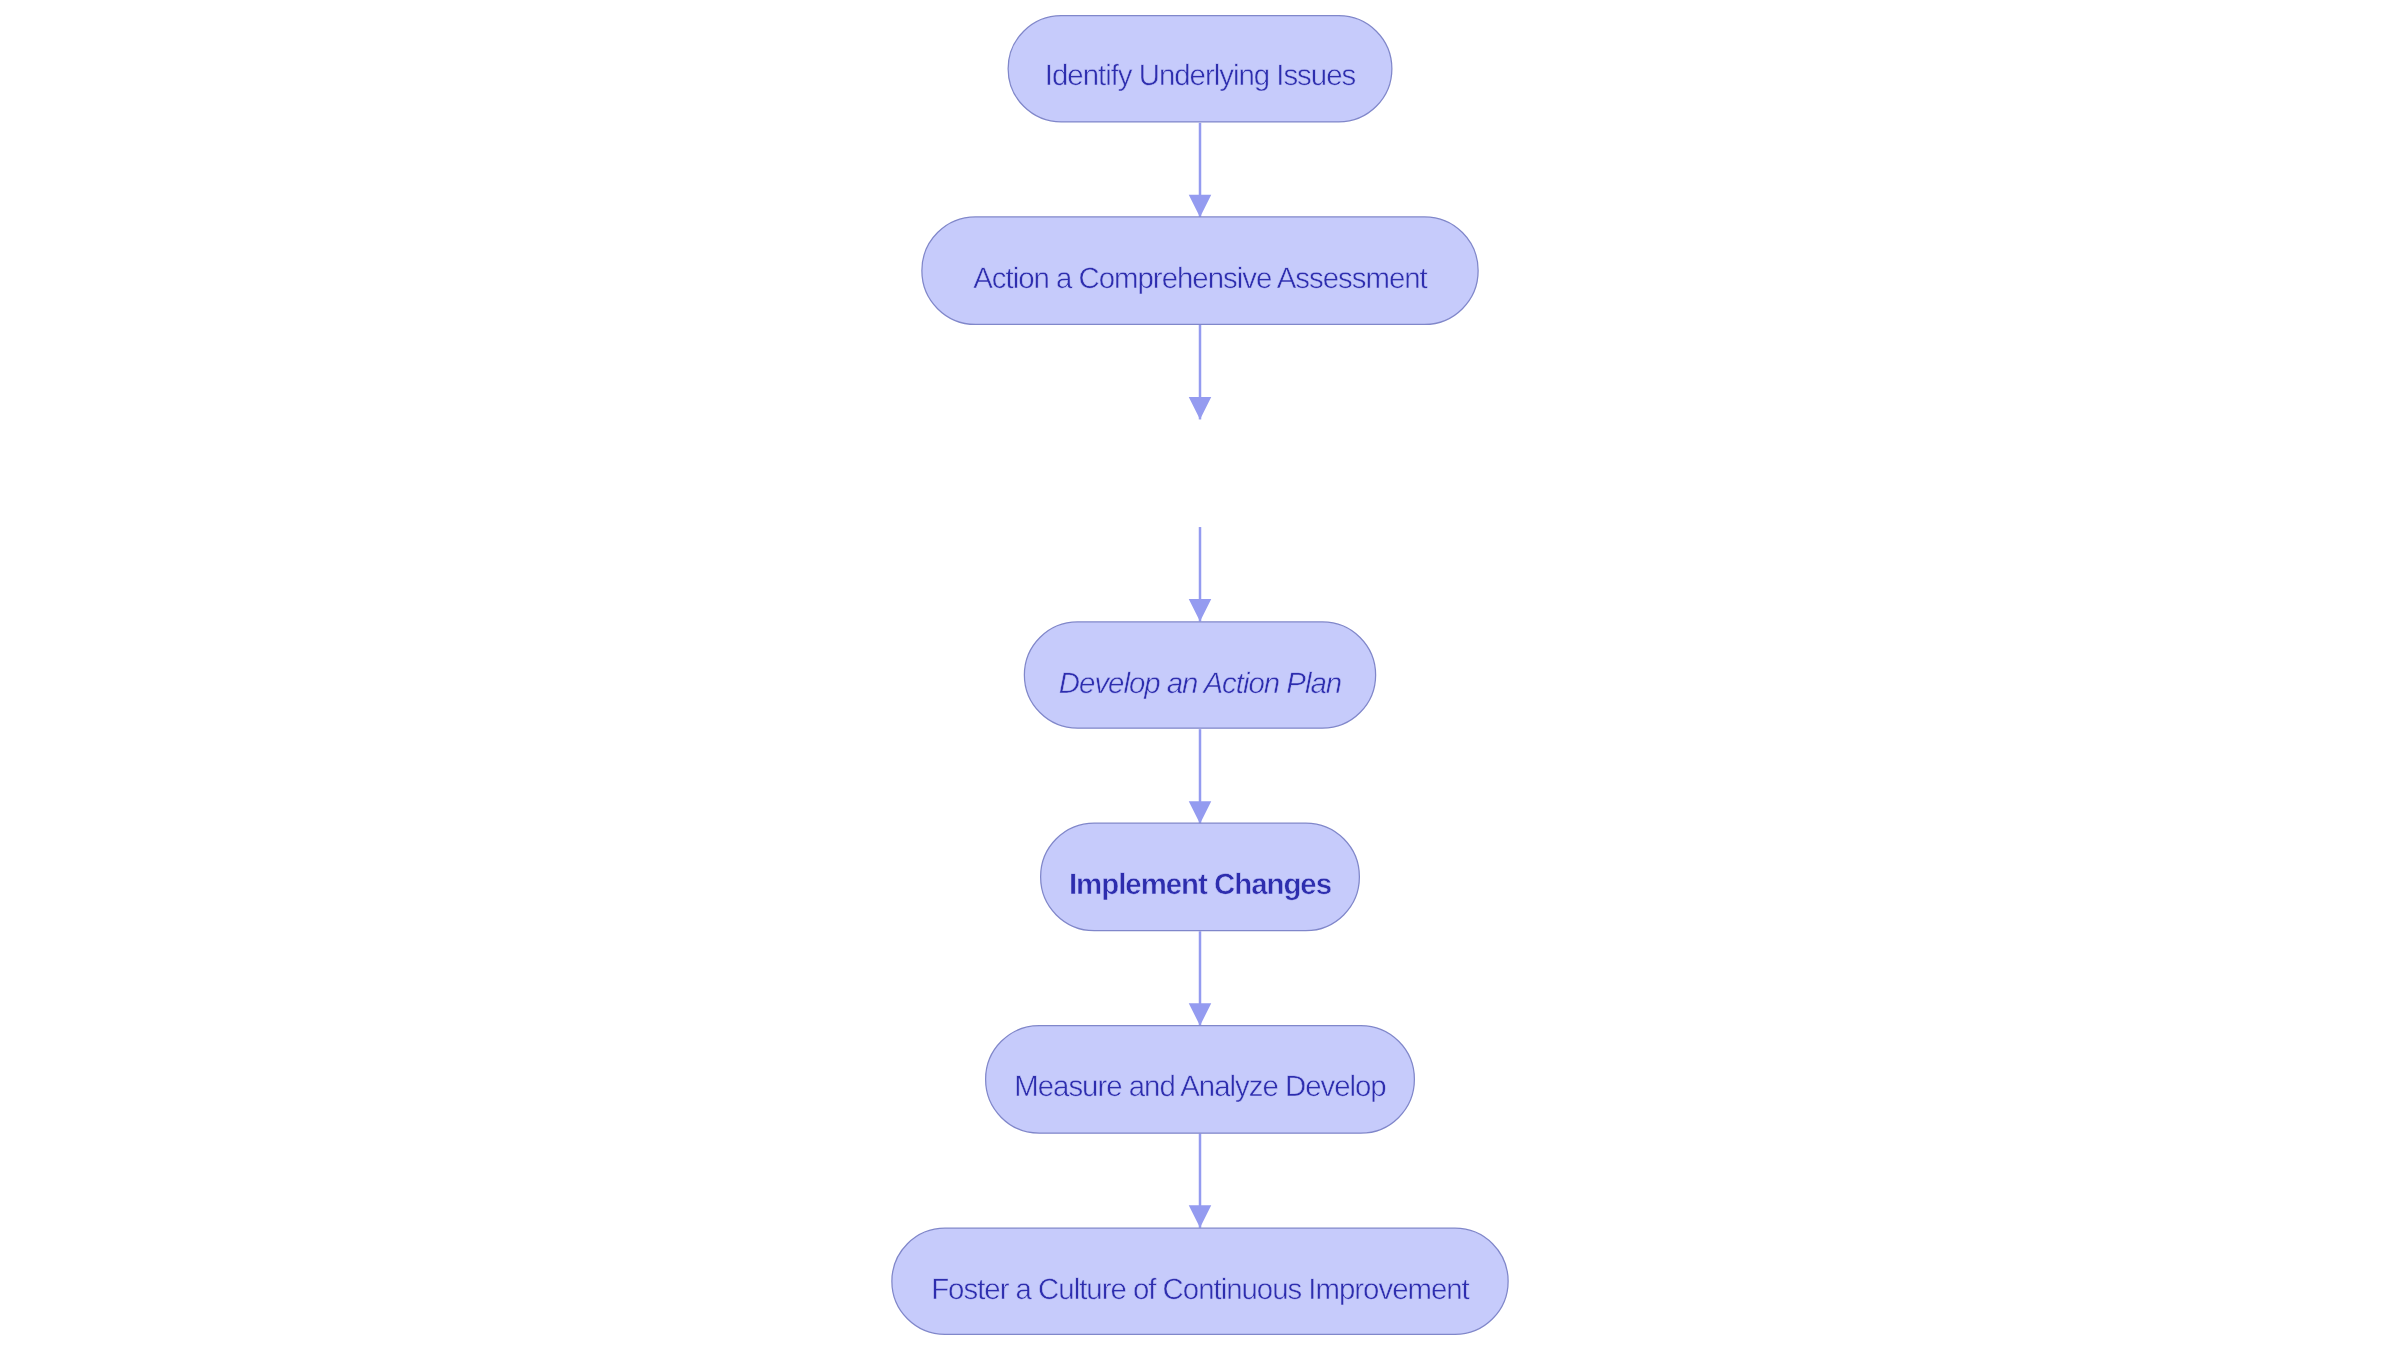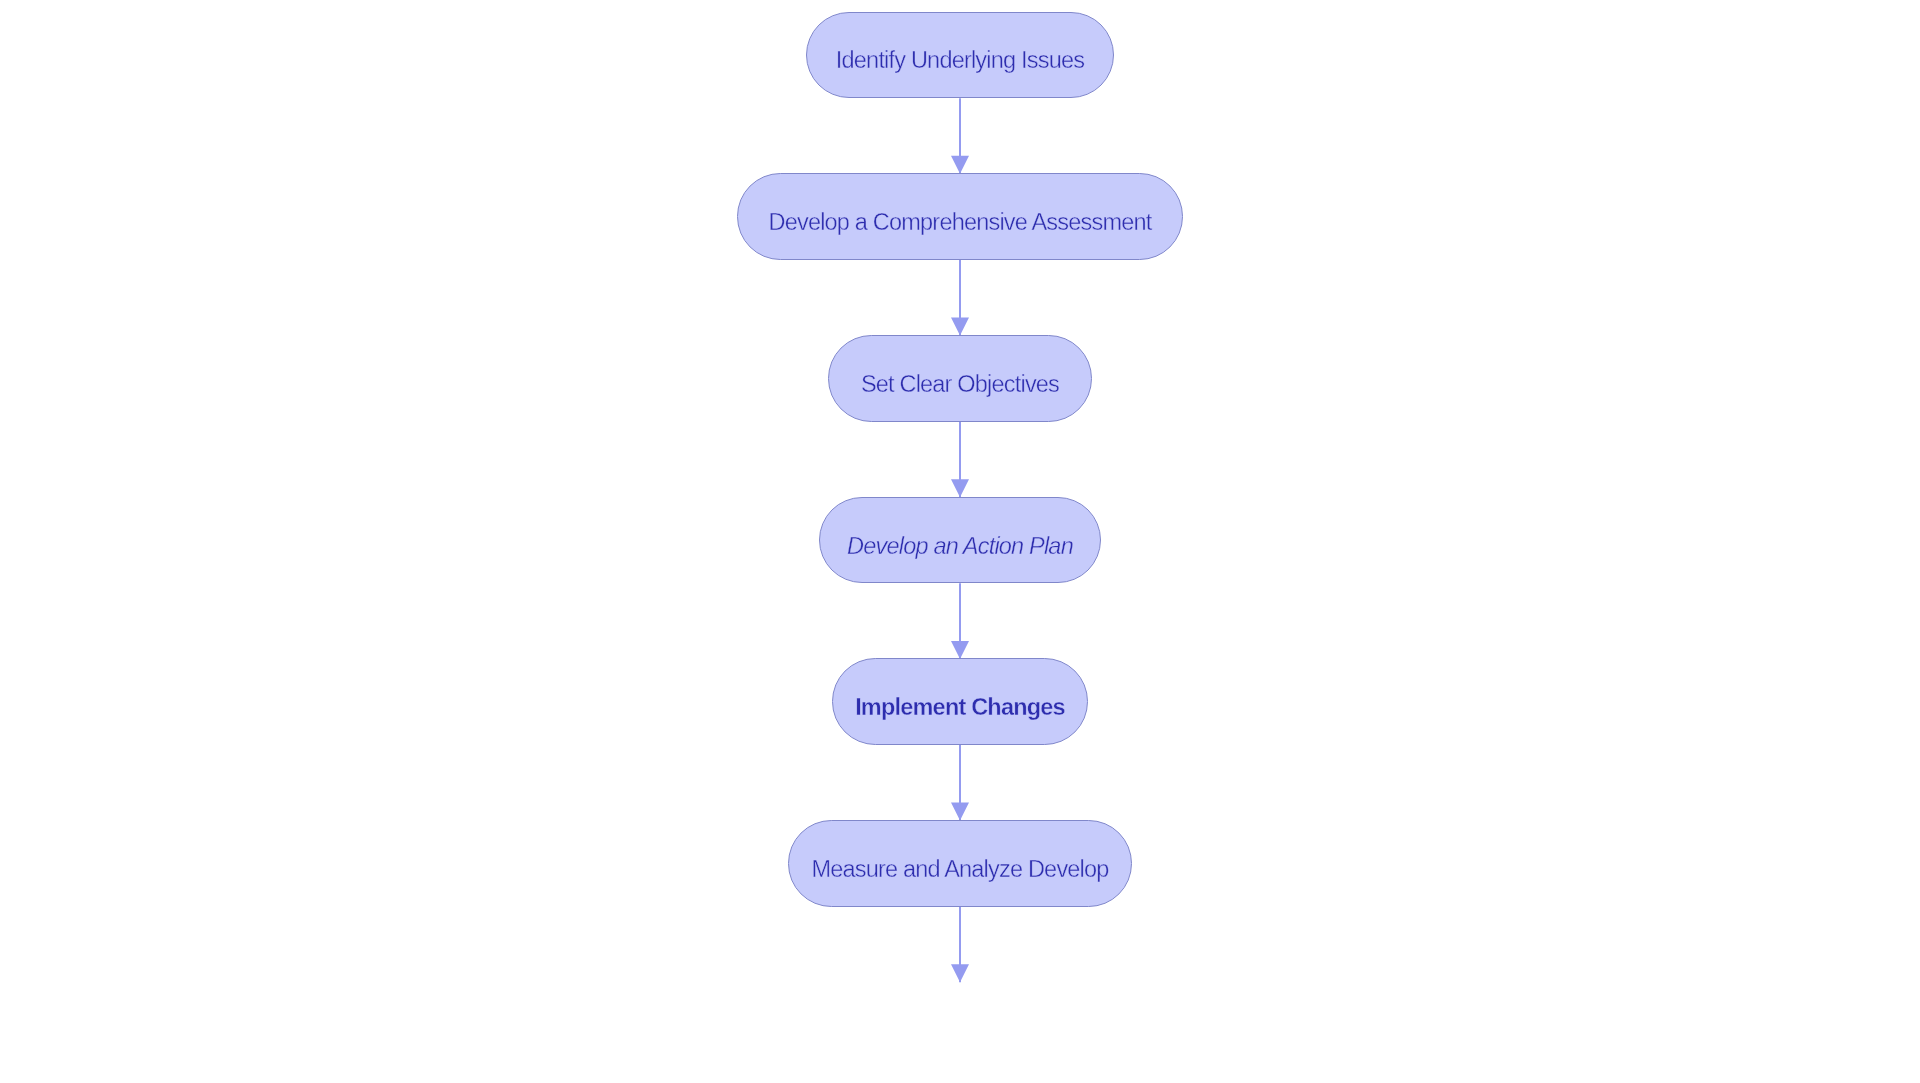--- a/index.html
+++ b/index.html
@@ -60,34 +60,34 @@
     </g>
   </svg>
 
   <div id="node-layer">
 
     <div class="flow-node" style="left: 805.9px; top: 11.55px; width: 308.2px; height: 86.7px; border-radius: 43.35px; background: rgb(198, 203, 251); border-color: rgb(128, 135, 202); border-width: 1.5px;">
       <span class="flow-node-label" style="color: rgb(45, 45, 174); -webkit-text-stroke-color: rgb(198, 203, 251);">Identify Underlying Issues</span>
     </div>
 
     <div class="flow-node" style="left: 737.05px; top: 173.24px; width: 445.9px; height: 86.7px; border-radius: 43.35px; background: rgb(198, 203, 251); border-color: rgb(128, 135, 202); border-width: 1.5px;">
-      <span class="flow-node-label" style="color: rgb(45, 45, 174); -webkit-text-stroke-color: rgb(198, 203, 251);">Develop a Comprehensive Assessment</span>
+      <span class="flow-node-label" style="color: rgb(45, 45, 174); -webkit-text-stroke-color: rgb(198, 203, 251);">Action a Comprehensive Assessment</span>
     </div>
 
-    <div class="flow-node" style="left: 828.45px; top: 334.93px; width: 263.1px; height: 86.7px; border-radius: 43.35px; background: rgb(198, 203, 251); border-color: rgb(128, 135, 202); border-width: 1.5px;">
-      <span class="flow-node-label" style="color: rgb(45, 45, 174); -webkit-text-stroke-color: rgb(198, 203, 251);">Set Clear Objectives</span>
-    </div>
 
     <div class="flow-node" style="left: 818.85px; top: 496.62px; width: 282.3px; height: 86.7px; border-radius: 43.35px; background: rgb(198, 203, 251); border-color: rgb(128, 135, 202); border-width: 1.5px;">
       <span class="flow-node-label" style="color: rgb(45, 45, 174); font-style: italic; -webkit-text-stroke-color: rgb(198, 203, 251);">Develop an Action Plan</span>
     </div>
 
     <div class="flow-node" style="left: 831.75px; top: 658.31px; width: 256.5px; height: 86.7px; border-radius: 43.35px; background: rgb(198, 203, 251); border-color: rgb(128, 135, 202); border-width: 1.5px;">
       <span class="flow-node-label" style="color: rgb(45, 45, 174); font-weight: bold; -webkit-text-stroke-color: rgb(198, 203, 251);">Implement Changes</span>
     </div>
 
     <div class="flow-node" style="left: 787.8px; top: 820px; width: 344.4px; height: 86.7px; border-radius: 43.35px; background: rgb(198, 203, 251); border-color: rgb(128, 135, 202); border-width: 1.5px;">
       <span class="flow-node-label" style="color: rgb(45, 45, 174); -webkit-text-stroke-color: rgb(198, 203, 251);">Measure and Analyze Develop</span>
     </div>
 
+    <div class="flow-node" style="left: 712.9px; top: 981.69px; width: 494.2px; height: 86.7px; border-radius: 43.35px; background: rgb(198, 203, 251); border-color: rgb(128, 135, 202); border-width: 1.5px;">
+      <span class="flow-node-label" style="color: rgb(45, 45, 174); -webkit-text-stroke-color: rgb(198, 203, 251);">Foster a Culture of Continuous Improvement</span>
+    </div>
 
   </div>
 </div>
 
 </body></html>

